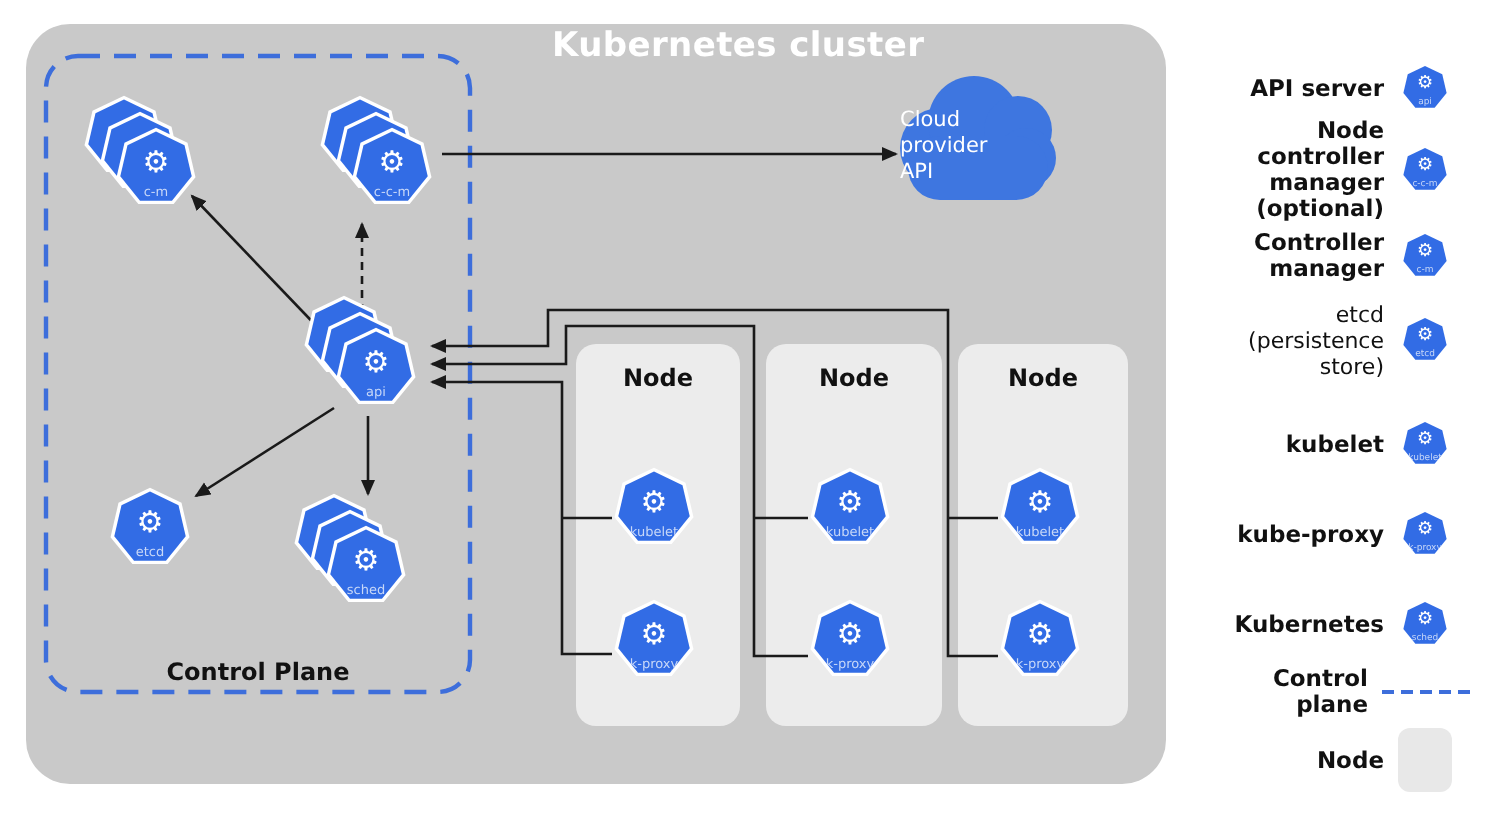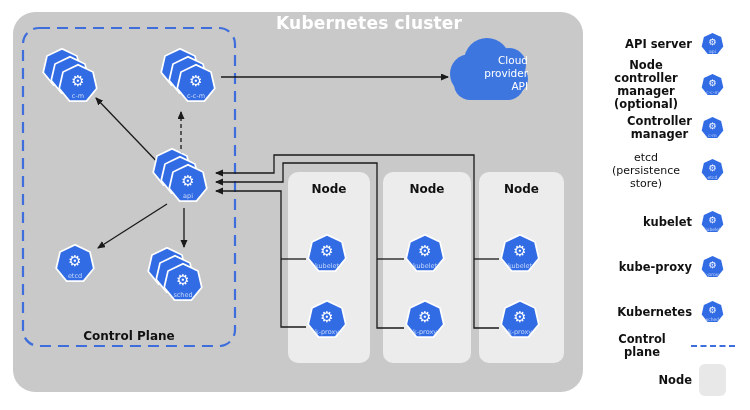--- a/index.html
+++ b/index.html
@@ -24,29 +24,29 @@
   .icon1{position:absolute;width:42px;height:42px;z-index:6;}
   .stack{position:absolute;width:58px;height:58px;z-index:6;}
   .slayer{position:absolute;width:42px;height:42px;}
   .glyph{color:#ffffff;font-size:15px;line-height:1;margin-top:-5px;}
   .ilabel{position:absolute;left:0;right:0;bottom:3px;text-align:center;font-size:6.5px;color:#c7d7f8;}
 
   
   .cloud{position:absolute;left:450px;top:38px;width:78px;height:66px;z-index:6;}
   .cloud i{position:absolute;background:#3e76e0;border-radius:50%;}
   .cloud .base{position:absolute;left:4px;top:30px;width:70px;height:32px;background:#3e76e0;border-radius:16px;}
-  .cloud .txt{position:absolute;left:0;right:0;top:16px;text-align:right;color:#fff;font-size:10.5px;line-height:13px;white-space:pre-line;}
+  .cloud .txt{position:absolute;left:0;right:0;top:16px;text-align:left;color:#fff;font-size:10.5px;line-height:13px;white-space:pre-line;}
 
   
   .wires{position:absolute;left:0;top:0;z-index:5;pointer-events:none;}
 
   
   .lrow{position:absolute;left:600px;width:126px;height:0;display:flex;align-items:center;justify-content:flex-end;gap:7px;}
   .lrow.wide{width:135px;}
-  .llabel{font-size:11.5px;font-weight:bold;color:#111;text-align:center;white-space:pre-line;line-height:13px;}
+  .llabel{font-size:11.5px;font-weight:bold;color:#111;text-align:right;white-space:pre-line;line-height:13px;}
   .lrow.normal .llabel{font-weight:normal;font-size:11px;}
   .licon{position:relative;width:27px;height:27px;flex:0 0 27px;}
   .licon .glyph{font-size:9px;margin-top:-4px;}
   .licon .ilabel{font-size:4.5px;bottom:2px;}
   .dash-swatch{width:44px;height:0;border-top:2px dashed #3d6edb;flex:0 0 44px;}
   .node-swatch{width:27px;height:32px;background:#e8e8e8;border-radius:6px;flex:0 0 27px;}
 </style>
 </head>
 <body>
 

